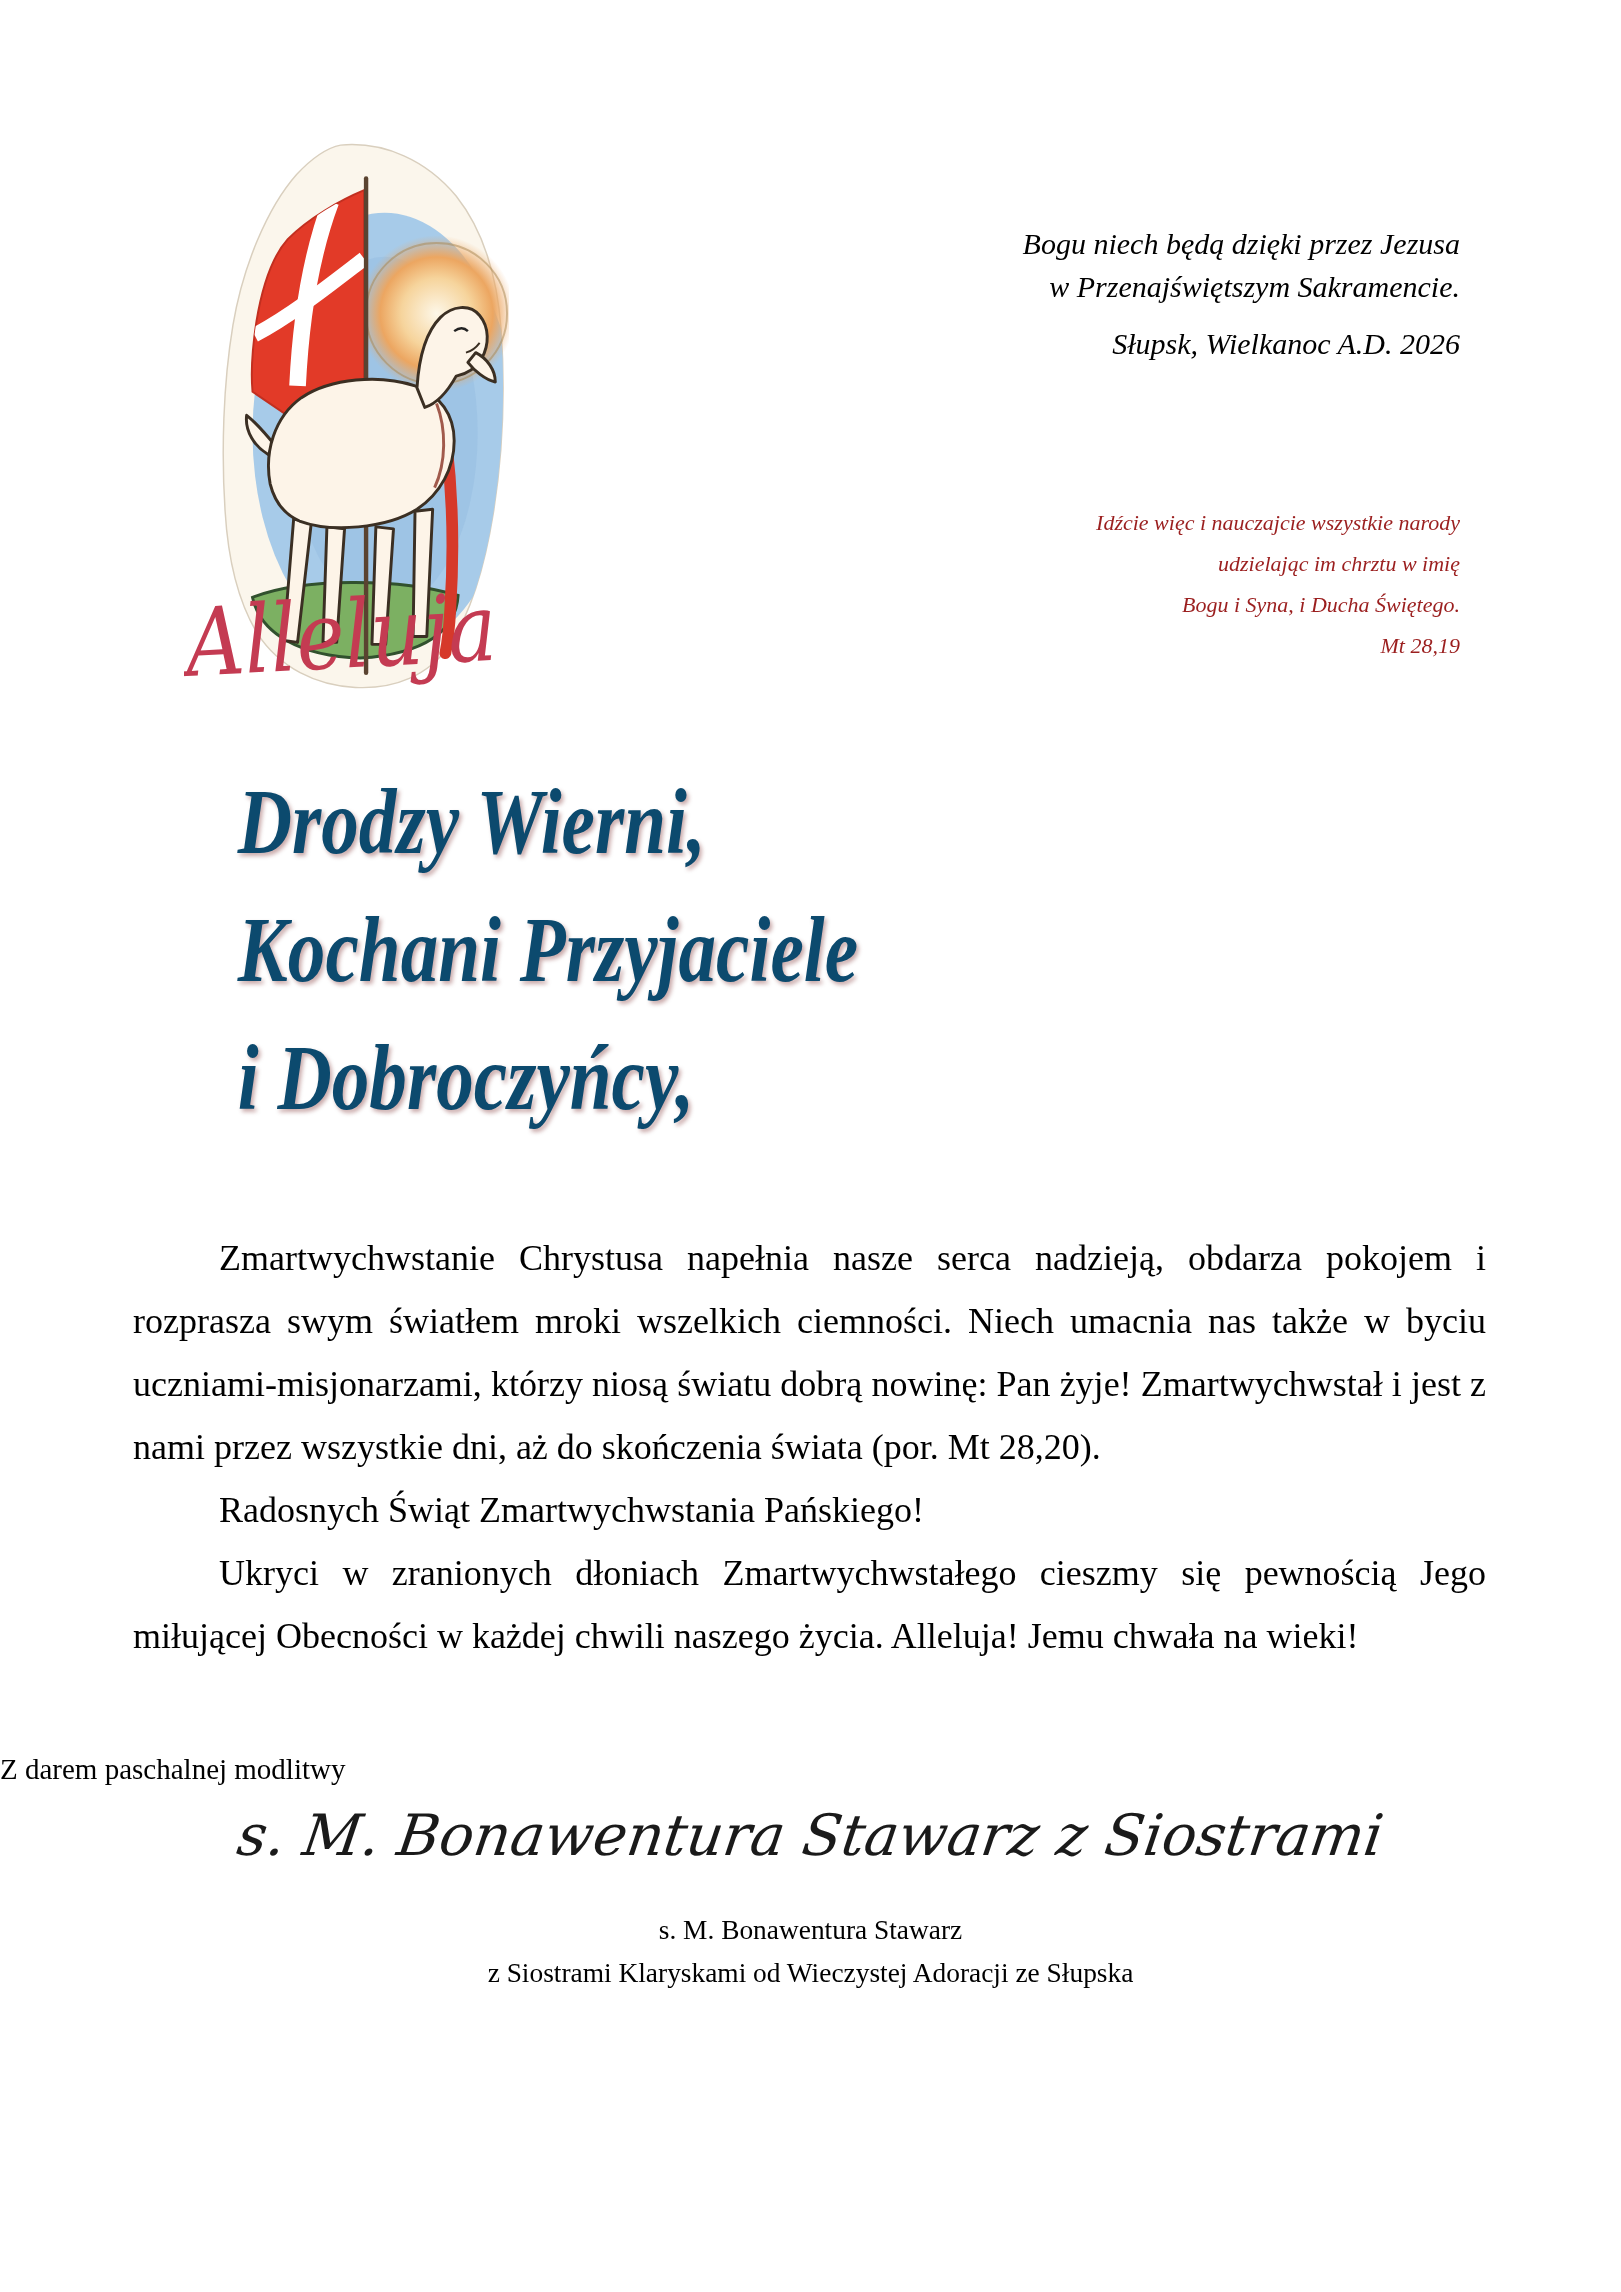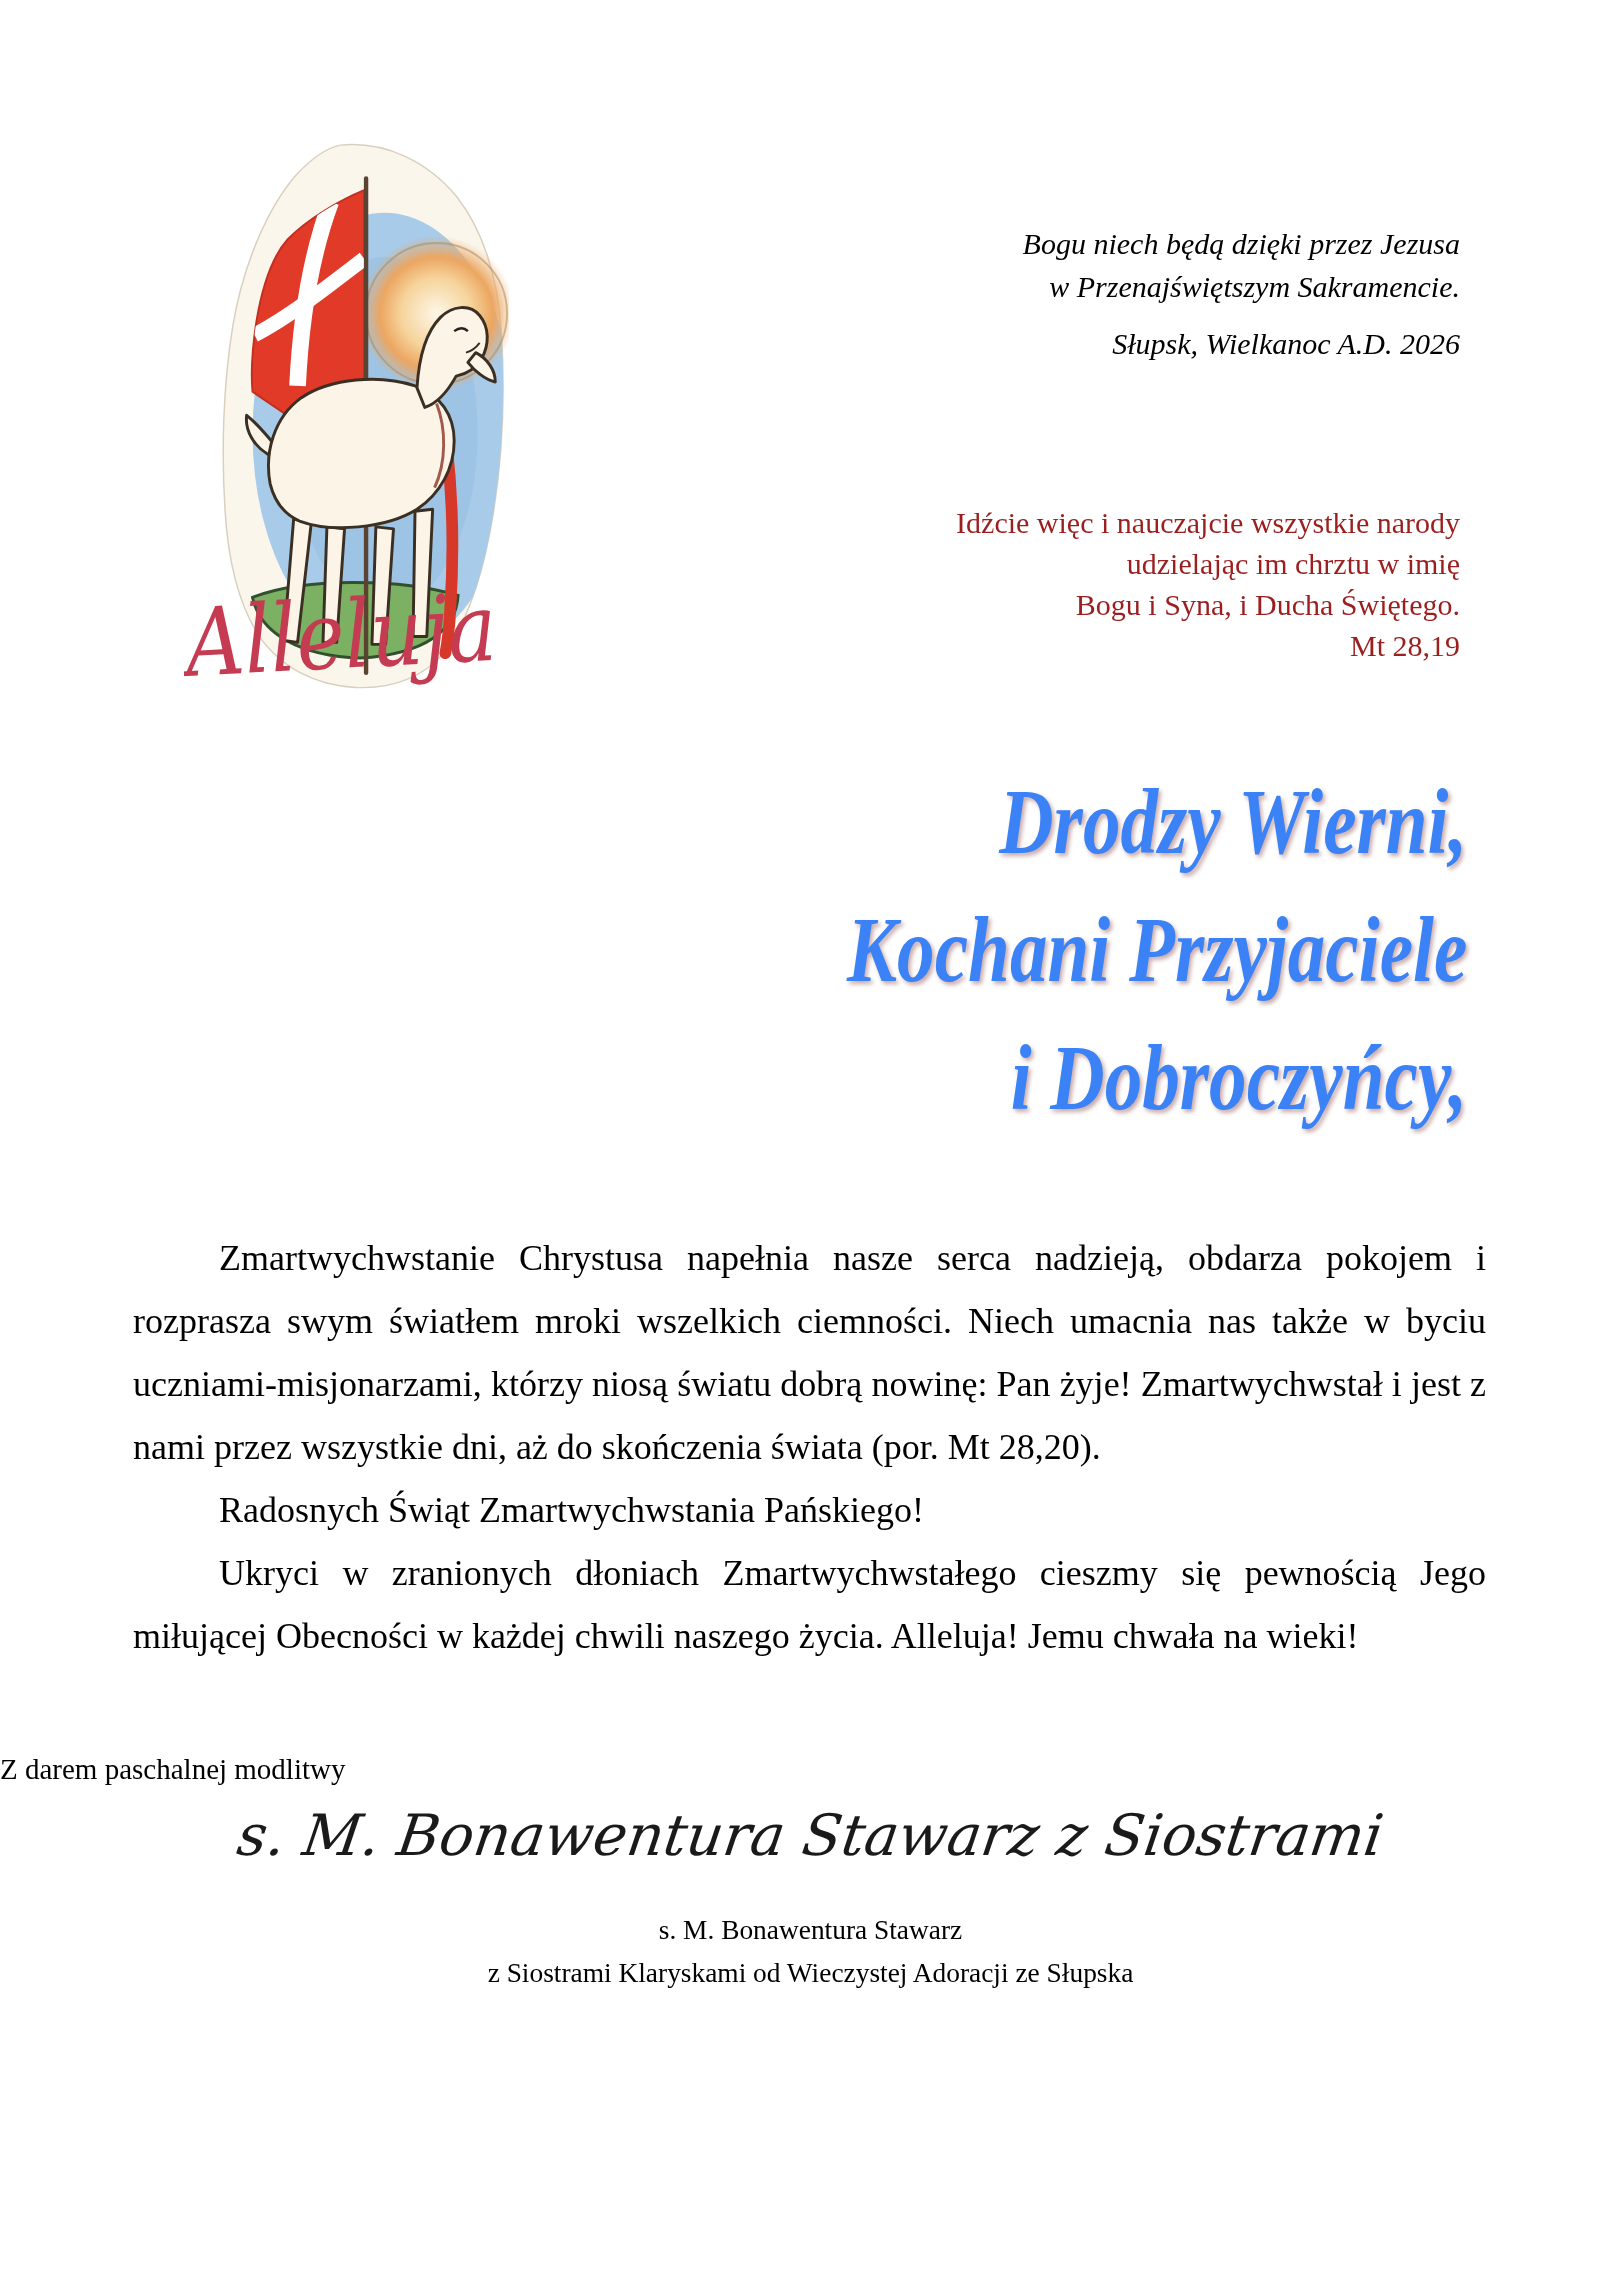--- a/index.html
+++ b/index.html
@@ -12,25 +12,25 @@
 
   
   .illustration{left:184px;top:139px;width:325px;height:580px;}
 
   
   .dedication{right:161px;top:222px;text-align:right;font-style:italic;
     font-size:30px;line-height:43px;}
   .dateline{right:161px;top:327px;text-align:center;font-style:italic;font-size:30px;}
 
   
-  .scripture{right:161px;top:502px;text-align:right;
-    font-size:30px;line-height:41px;color:#9b1f1f;}
+  .scripture{right:161px;top:502px;text-align:right;font-style:italic;
+    font-size:22px;line-height:41px;color:#9b1f1f;}
 
   
-  .salutation{left:0;top:757px;width:100%;text-align:right;color:#3b82f6;
+  .salutation{left:0;top:757px;width:100%;text-align:left;color:#0c4a6e;
     font-size:94px;line-height:128px;font-weight:bold;font-style:italic;
     padding-left:84px;box-sizing:border-box;
     text-shadow:2.9px 2.9px 4.9px rgba(100,10,10,.35);}
   .salutation .sal-line{display:block;transform:scaleX(.8);}
 
   
   .body-text{left:133px;top:1227px;width:1353px;font-size:36px;line-height:63px;
     text-align:justify;}
   .body-text p{margin:0;text-indent:86px;}
 

